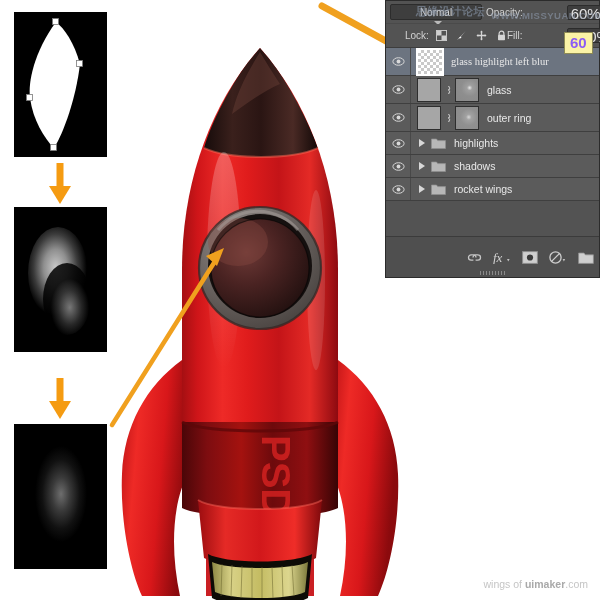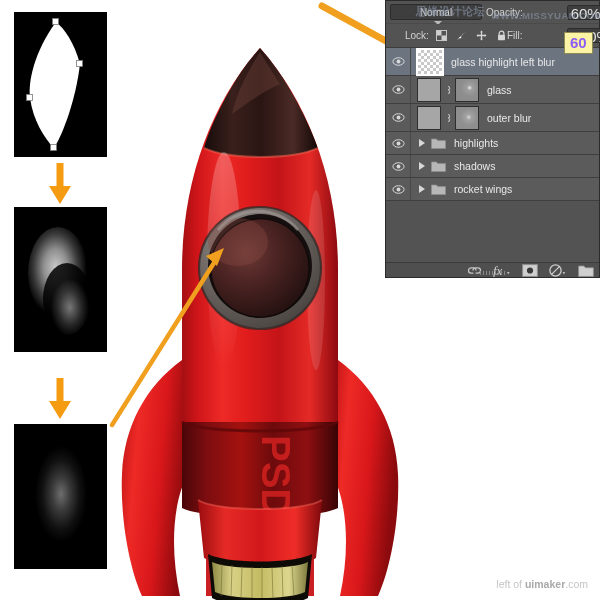--- a/index.html
+++ b/index.html
@@ -58,42 +58,42 @@
     border-top:4px solid #b9b9b9;margin-left:3px;
   }
   .lock-icons{display:flex;align-items:center;gap:9px;margin-left:7px;}
   .lock-ico{width:11px;height:11px;display:block;}
 
   .layer-row{
     height:28px;display:flex;align-items:center;
     border-bottom:1px solid #3f3f3f;
     background:#5b5b5b;position:relative;box-sizing:border-box;
   }
-  .layer-row.selected{background:#6c7480;}
+  .layer-row.selected{background:#6c7480;font-family:Liberation Serif, serif;}
   .group-row{height:23px;}
   .eye-cell{width:25px;display:flex;align-items:center;justify-content:center;
     border-right:1px solid #484848;height:100%;box-sizing:border-box;}
   .eye{width:13px;height:9px;display:block;}
   .thumb-cell{display:flex;align-items:center;padding-left:6px;gap:3px;}
   .lthumb{width:24px;height:24px;border:1px solid #2e2e2e;background:#a6a6a6;box-sizing:border-box;}
   .lthumb.sel{outline:2px solid #ffffff;outline-offset:-1px;width:26px;height:26px;}
   .checker{
     background-image:
       linear-gradient(45deg,#c9c9c9 25%,transparent 25%,transparent 75%,#c9c9c9 75%),
       linear-gradient(45deg,#c9c9c9 25%,transparent 25%,transparent 75%,#c9c9c9 75%);
     background-size:6px 6px;background-position:0 0,3px 3px;background-color:#ffffff;
   }
   .link-ico{width:8px;height:12px;opacity:.85;}
   .maskthumb{width:24px;height:24px;border:1px solid #2e2e2e;box-sizing:border-box;}
   .layer-name{margin-left:8px;font-size:10.5px;color:#e8e8e8;white-space:nowrap;}
   .disc-tri{width:0;height:0;border-top:4px solid transparent;border-bottom:4px solid transparent;border-left:6px solid #d8d8d8;margin-left:8px;}
   .folder-ico{width:15px;height:12px;margin-left:6px;display:block;}
 
   .panel-footer{
-    position:absolute;left:0;bottom:0;width:100%;height:15px;background:#4f4f4f;
+    position:absolute;left:0;bottom:0;width:100%;height:41px;background:#4f4f4f;
     border-top:1px solid #3b3b3b;display:flex;align-items:center;
     justify-content:flex-end;gap:11px;padding-right:5px;box-sizing:border-box;
   }
   .foot-ico{display:block;}
   .grip{
     position:absolute;left:50%;bottom:2px;transform:translateX(-50%);
     width:26px;height:4px;
     background:repeating-linear-gradient(90deg,#8a8a8a 0 1px,transparent 1px 3px);
   }
 
@@ -401,21 +401,21 @@
             <circle cx="7" cy="5" r="2.1" fill="#d9d9d9"></circle>
           </svg>
         </div>
         <div class="thumb-cell">
           <div class="lthumb"></div>
           <svg class="link-ico" viewBox="0 0 8 12">
             <path d="M4 2.5 a1.7 1.7 0 0 1 0 3.4 M4 6.1 a1.7 1.7 0 0 1 0 3.4" fill="none" stroke="#d0d0d0" stroke-width="1.1"></path>
           </svg>
           <div class="maskthumb" style="background:radial-gradient(circle at 58% 46%, #d7d7d7 0%, #a2a2a2 16%, #909090 48%, #8c8c8c 100%);"></div>
         </div>
-        <span class="layer-name">outer blur</span>
+        <span class="layer-name">outer ring</span>
       </div>
 
       <div class="layer-row group-row">
         <div class="eye-cell">
           <svg class="eye" viewBox="0 0 14 10">
             <ellipse cx="7" cy="5" rx="6.2" ry="4.2" fill="none" stroke="#d9d9d9" stroke-width="1.1"></ellipse>
             <circle cx="7" cy="5" r="2.1" fill="#d9d9d9"></circle>
           </svg>
         </div>
         <div class="disc-tri"></div>
@@ -475,16 +475,16 @@
         <path d="M13.6 8 l2.6 0 l-1.3 2.6 Z" fill="#bfbfbf"></path>
       </svg>
       <svg class="foot-ico" width="16" height="13" viewBox="0 0 16 13">
         <path d="M0.6 2 h5.4 l1.3 1.8 h8.1 v8.6 h-14.8 Z" fill="#cfcfcf" stroke="#8d8d8d" stroke-width="0.8"></path>
       </svg>
       <div class="grip"></div>
     </div>
   </div>
 
   <div id="wm-uimaker">
-    <span>left of </span><b>uimaker</b><span>.com</span>
+    <span>wings of </span><b>uimaker</b><span>.com</span>
   </div>
 
 </div>
 
 </body></html>

